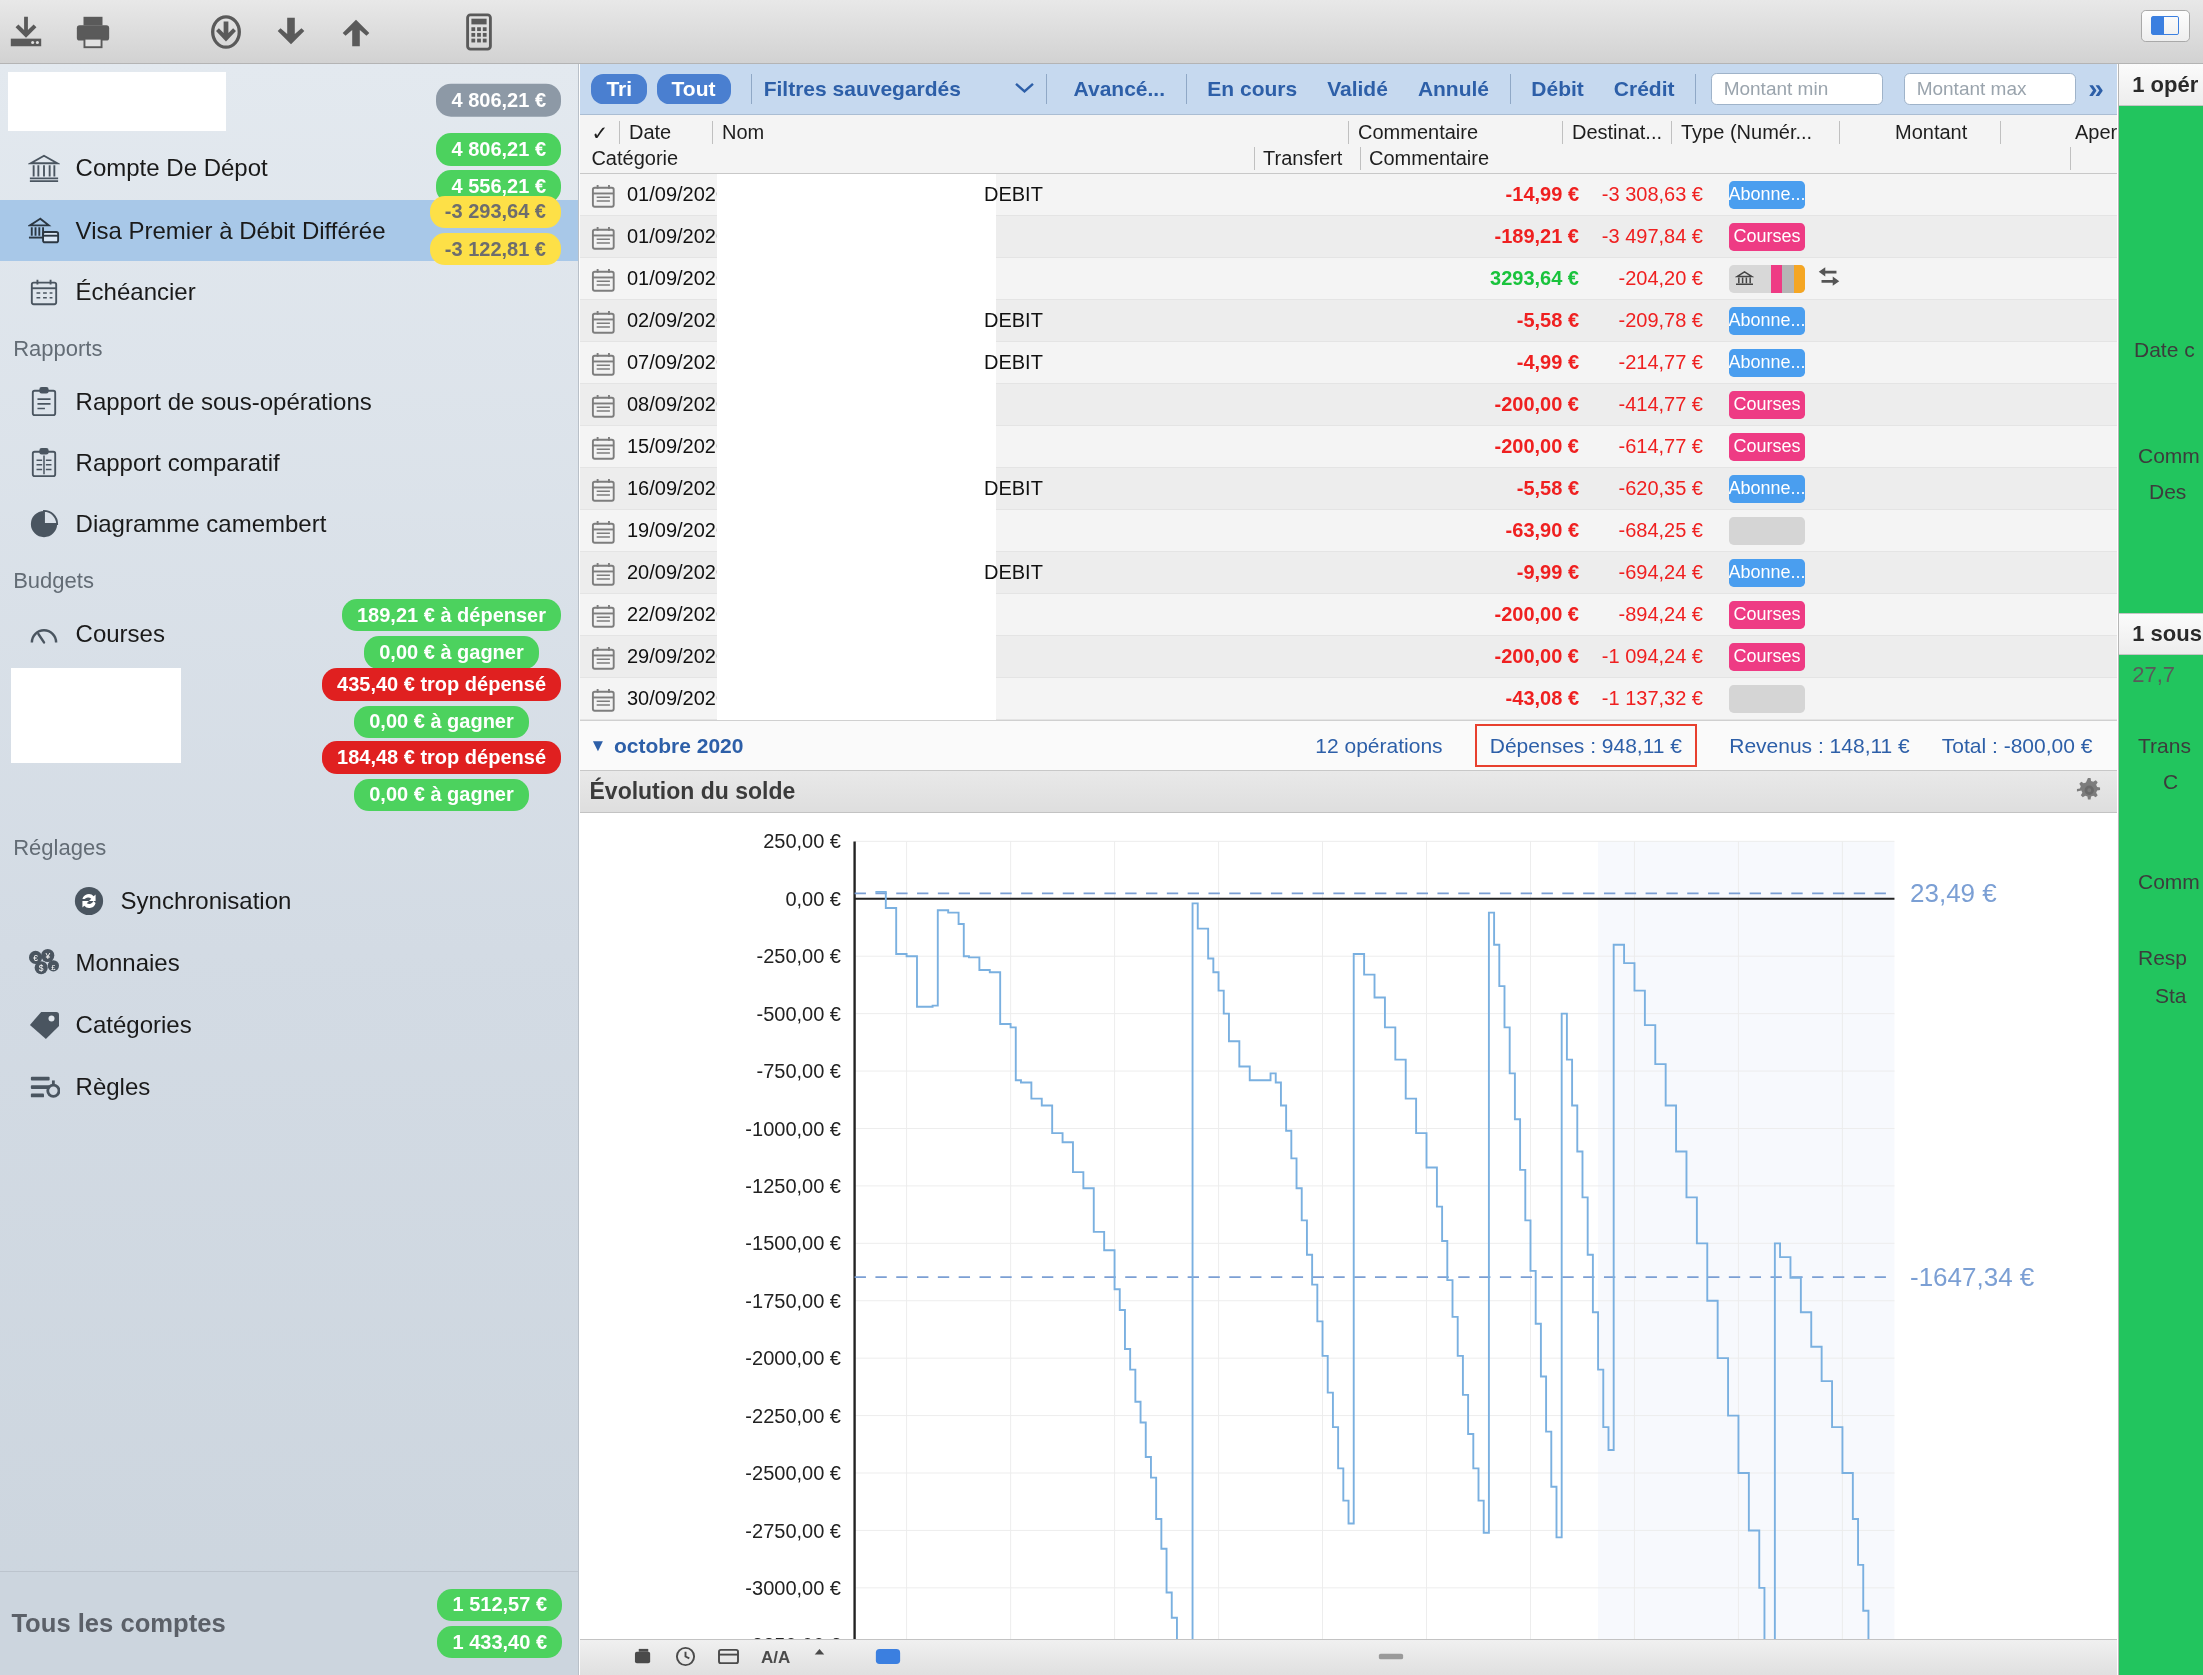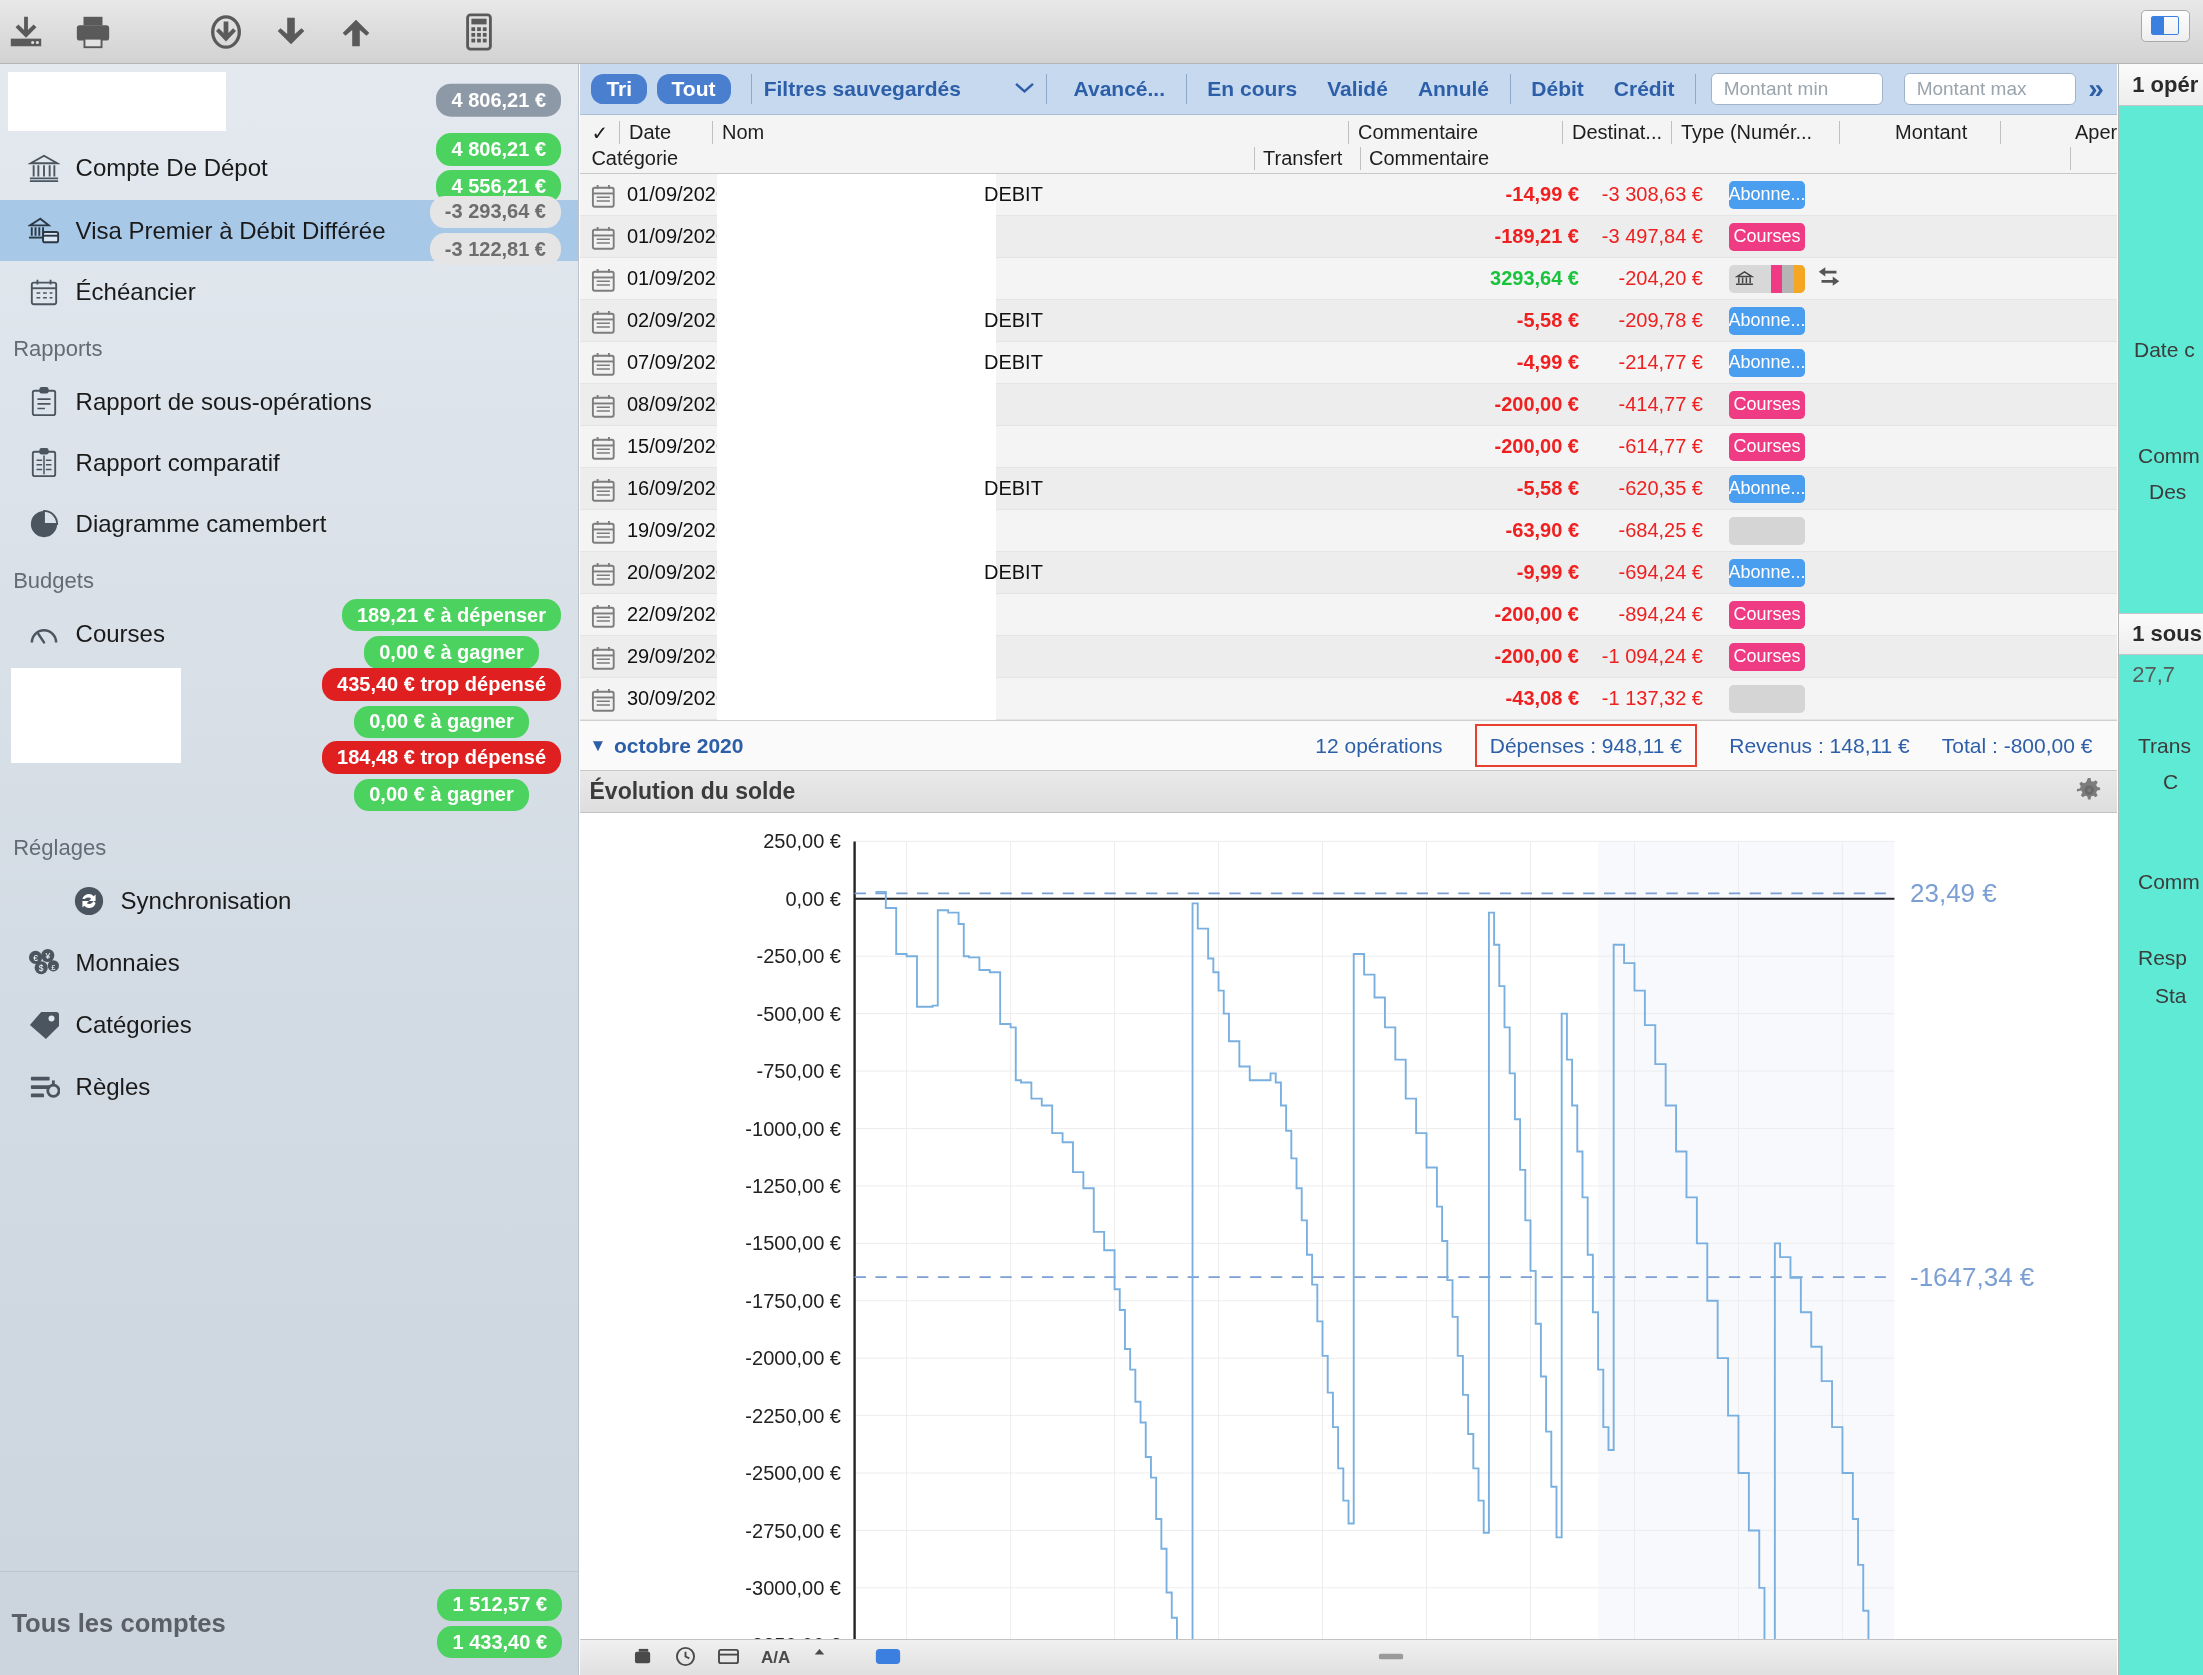--- a/index.html
+++ b/index.html
@@ -45,21 +45,21 @@
   .sb-ico { width: 49px; min-width: 49px; display: flex; align-items: center; justify-content: center; color: #4a5560; }
   .sb-label { font-size: 24px; color: #1a1a1a; margin-left: 7.6px; white-space: nowrap; }
   .sb-section { font-size: 22px; color: #636c75; padding: 13.2px 0 9.5px 13.2px; }
   .badges { position: absolute; right: 17px; top: 50%; transform: translateY(-50%); display: flex; flex-direction: column; gap: 4.7px; align-items: center; }
   .pill {
     border-radius: 15px; padding: 3.8px 15px; font-size: 20px; font-weight: bold;
     color: #fff; white-space: nowrap; line-height: 1.25;
   }
   .pill.gray { background: #8d99a6; }
   .pill.green { background: #4cd25e; }
-  .pill.white { background: #e5e5e5; color: #6d6d6d; }
+  .pill.white { background: #fde047; color: #6d6d6d; }
   .pill.red { background: #e02020; }
 
   .masked {
     position: absolute; background: #ffffff;
   }
 
   .sb-bottom {
     position: absolute; left: 0; bottom: 0; width: 579px; height: 104px;
     background: #ccd5de; border-top: 0.9px solid #bcc4cd;
     display: flex; align-items: center; padding-left: 11.4px;
@@ -143,21 +143,21 @@
   .chart-title { font-size: 23px; font-weight: bold; color: #3b3b3b; }
   .gear { position: absolute; right: 15px; color: #6a6a6a; }
 
   .chart-area { position: relative; height: 1037px; background: #fff; }
   .ytick { position: absolute; right: 0; font-size: 20px; color: #222; text-align: right; transform: translateY(-50%); white-space: nowrap; }
   .annot { position: absolute; font-size: 26px; color: #7b9fd4; transform: translateY(-50%); white-space: nowrap; }
 
   
   .inspector {
     position: absolute; left: 2118px; top: 64px; width: 85px; height: 1611px;
-    background: #5eead4; border-left: 0.9px solid #b6b6b6; overflow: hidden;
+    background: #22c55e; border-left: 0.9px solid #b6b6b6; overflow: hidden;
   }
   .insp-head {
     height: 42px; background: linear-gradient(to bottom,#fbfbfb,#ededed);
     border-bottom: 0.9px solid #c5c5c5; display: flex; align-items: center;
     padding-left: 13.2px; font-size: 22px; font-weight: bold; color: #2a2a2a; white-space: nowrap;
   }
   .insp-field { position: absolute; font-size: 21px; color: #3c3c3c; white-space: nowrap; }
   .insp-sub {
     position: absolute; left: 0; top: 549px; width: 85px; height: 42px;
     background: linear-gradient(to bottom,#fbfbfb,#ededed); border-top: 0.9px solid #c5c5c5;

